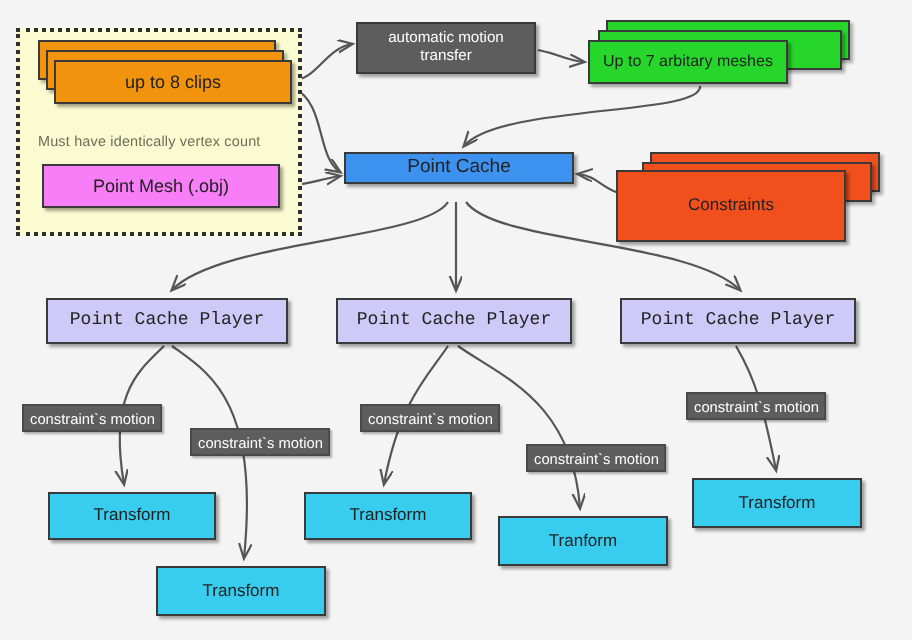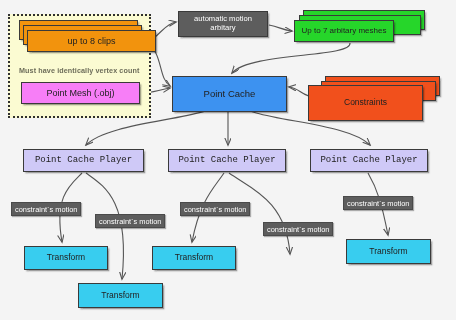--- a/index.html
+++ b/index.html
@@ -52,21 +52,20 @@
     background: #fbfbd2;
     z-index: 1;
   }
   .group-note {
     position: absolute;
     font-size: 7.2px;
     color: #6d6d5a;
     letter-spacing: 0.1px;
     white-space: nowrap;
     z-index: 4;
-    font-weight: bold;
   }
 
   
   .stack-back {
     position: absolute;
     box-sizing: border-box;
     border: 1px solid #3a3a3a;
     box-shadow: 1.5px 1.5px 1.5px rgba(0,0,0,0.3);
     z-index: 3;
   }
@@ -99,42 +98,42 @@
 </style>
 </head>
 <body>
 
 <div id="stage">
 
   <div class="group-box" style="left:8px; top:14px; width:143px; height:104px;"></div>
 
   <div class="stack-back orange-b" style="left:19px; top:20px; width:119px; height:20px;"></div>
   <div class="stack-back orange-b" style="left:23px; top:25px; width:119px; height:20px;"></div>
-  <div class="node orange" style="left:27px; top:30px; width:129px; height:22px; font-size:9px;">
+  <div class="node orange" style="left:27px; top:30px; width:119px; height:22px; font-size:9px;">
     <span class="lbl">up to 8 clips</span>
   </div>
 
   <div class="group-note" style="left:19px; top:66px;">Must have identically vertex count</div>
 
   <div class="node pink" style="left:21px; top:82px; width:119px; height:22px; font-size:9px;">
     <span class="lbl">Point Mesh (.obj)</span>
   </div>
 
   <div class="node gray" style="left:178px; top:11px; width:90px; height:26px; font-size:7.6px; flex-direction:column;">
     <span class="lbl">automatic motion</span>
-    <span class="lbl">arbitary</span>
+    <span class="lbl">transfer</span>
   </div>
 
   <div class="stack-back green-b" style="left:303px; top:10px; width:122px; height:20px;"></div>
   <div class="stack-back green-b" style="left:299px; top:15px; width:122px; height:20px;"></div>
   <div class="node green" style="left:294px; top:20px; width:100px; height:22px; font-size:8px;">
     <span class="lbl">Up to 7 arbitary meshes</span>
   </div>
 
-  <div class="node blue" style="left:172px; top:76px; width:115px; height:36px; font-size:9.5px;">
+  <div class="node blue" style="left:172px; top:76px; width:115px; height:16px; font-size:9.5px;">
     <span class="lbl">Point Cache</span>
   </div>
 
   <div class="stack-back red-b" style="left:325px; top:76px; width:115px; height:20px;"></div>
   <div class="stack-back red-b" style="left:321px; top:81px; width:115px; height:20px;"></div>
   <div class="node red" style="left:308px; top:85px; width:115px; height:36px; font-size:8.5px;">
     <span class="lbl">Constraints</span>
   </div>
 
   <div class="node lav" style="left:23px; top:149px; width:121px; height:23px; font-size:9px;">
@@ -148,20 +147,23 @@
   </div>
 
   <div class="node cyan" style="left:24px; top:246px; width:84px; height:24px; font-size:8.5px;">
     <span class="lbl">Transform</span>
   </div>
   <div class="node cyan" style="left:78px; top:283px; width:85px; height:25px; font-size:8.5px;">
     <span class="lbl">Transform</span>
   </div>
   <div class="node cyan" style="left:152px; top:246px; width:84px; height:24px; font-size:8.5px;">
     <span class="lbl">Transform</span>
+  </div>
+  <div class="node cyan" style="left:249px; top:258px; width:85px; height:25px; font-size:8.5px;">
+    <span class="lbl">Tranform</span>
   </div>
   <div class="node cyan" style="left:346px; top:239px; width:85px; height:25px; font-size:8.5px;">
     <span class="lbl">Transform</span>
   </div>
 
   <div class="edge-label" style="left:11px; top:202px;">constraint`s motion</div>
   <div class="edge-label" style="left:95px; top:214px;">constraint`s motion</div>
   <div class="edge-label" style="left:180px; top:202px;">constraint`s motion</div>
   <div class="edge-label" style="left:263px; top:222px;">constraint`s motion</div>
   <div class="edge-label" style="left:343px; top:196px;">constraint`s motion</div>

